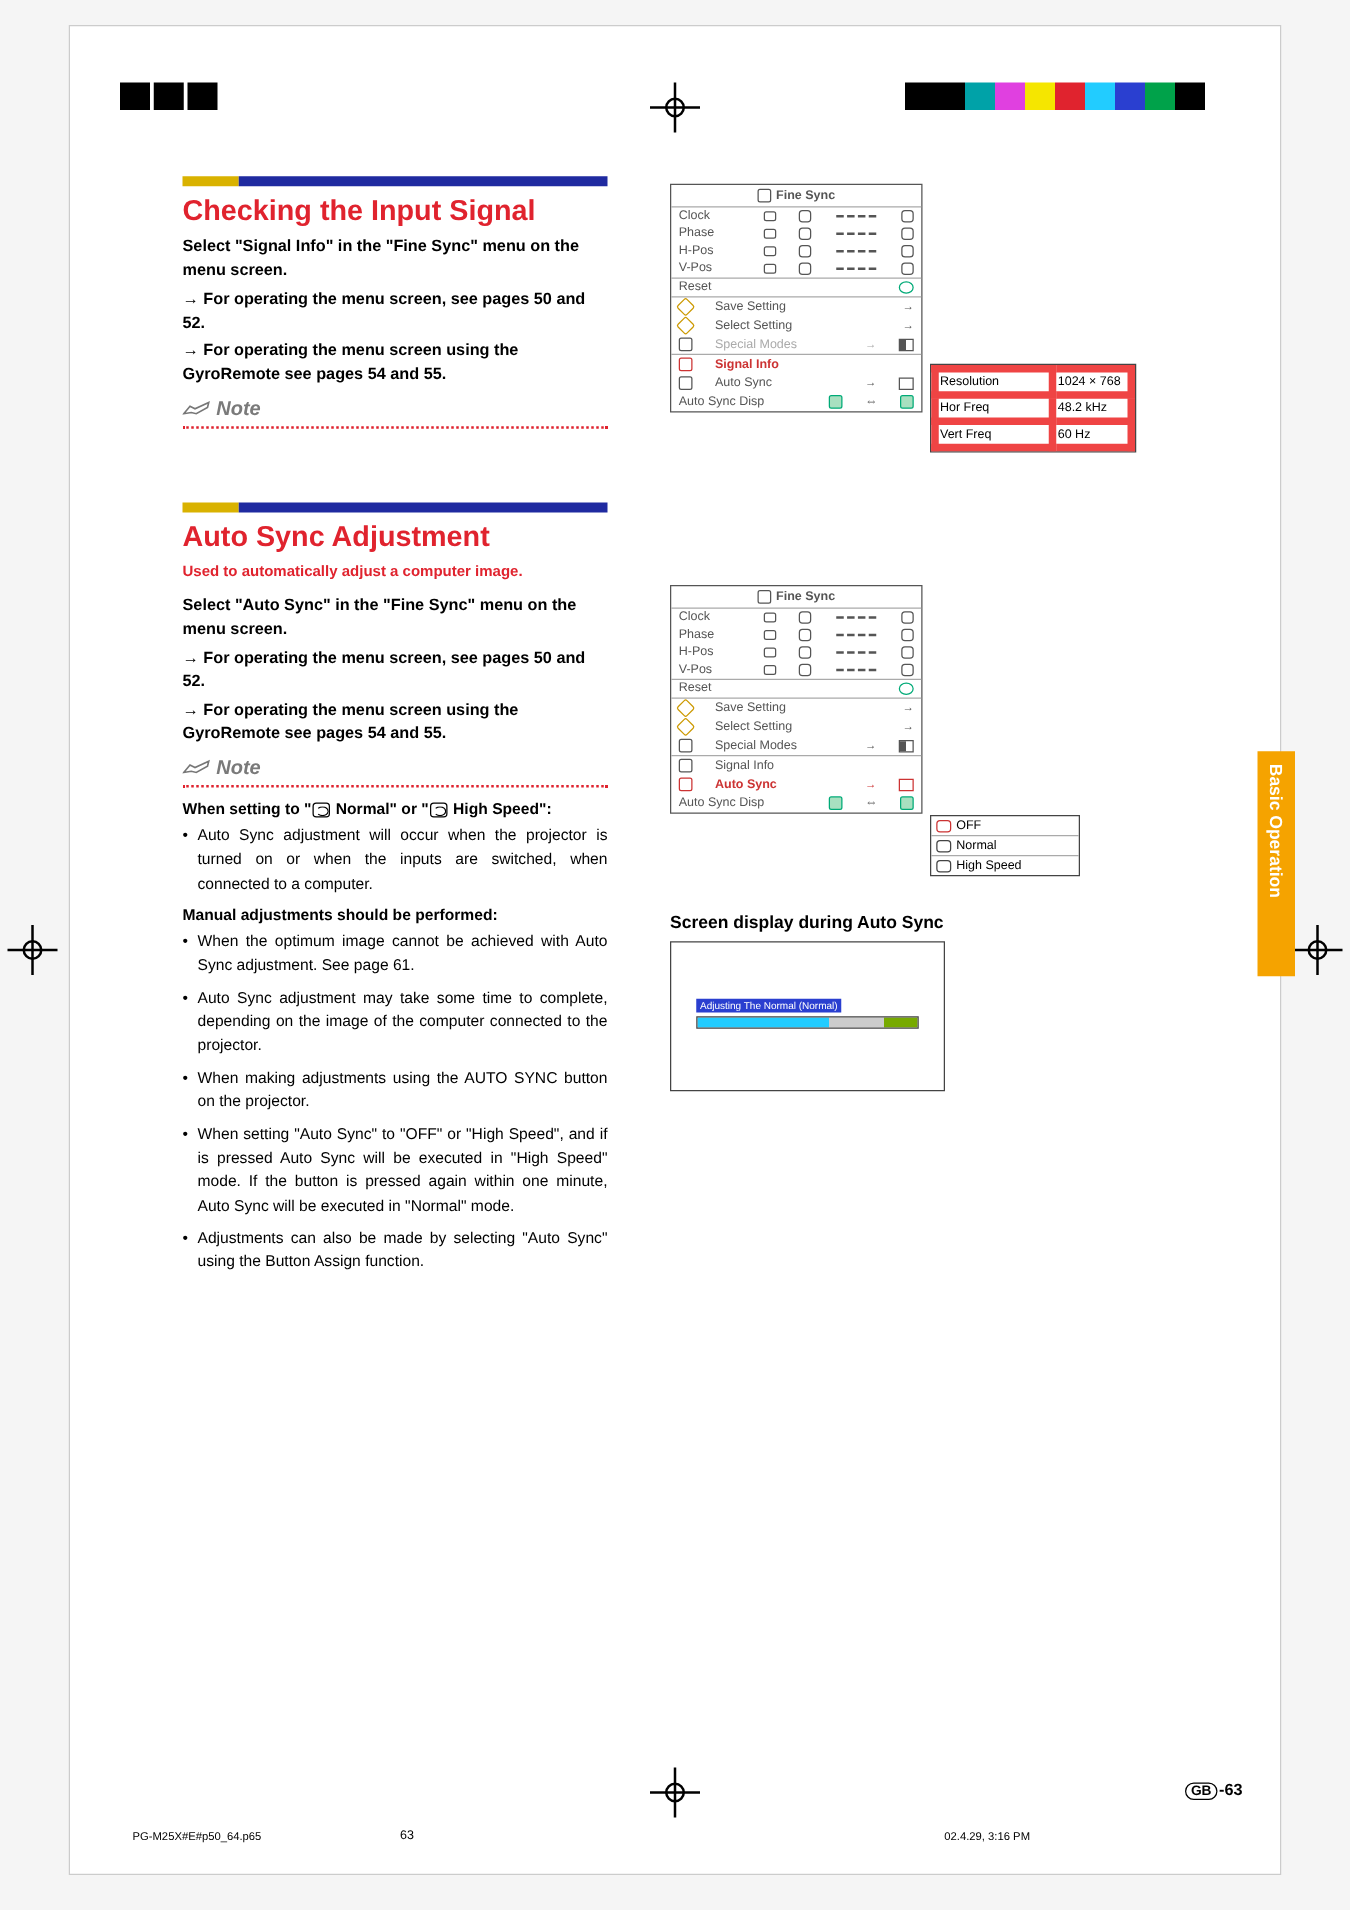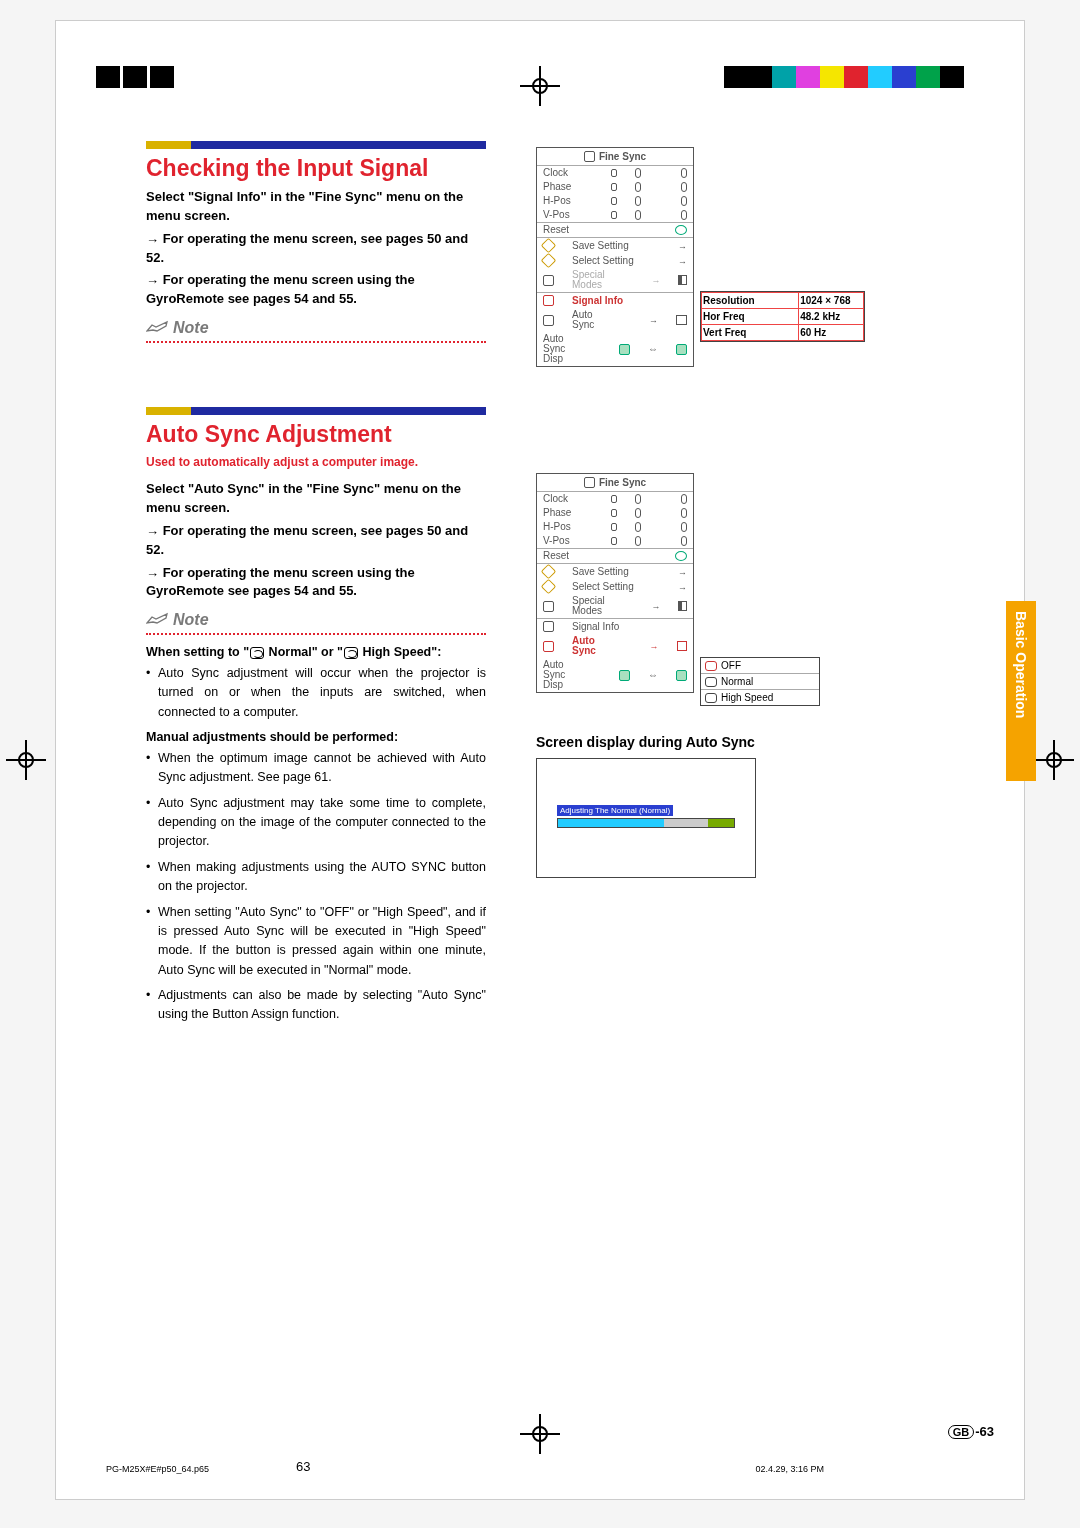--- a/index.html
+++ b/index.html
@@ -61,61 +61,61 @@
   .body-text { font-size:12.5px; line-height:1.55; width:340px; text-align:justify; margin:0 0 6px 0;}
   .body-text.bullet { padding-left:12px; position:relative;}
   .body-text.bullet::before { content:"•"; position:absolute; left:0; top:0;}
   .body-bold { font-weight:bold; font-size:12.5px; line-height:1.5; width:340px; margin:6px 0 2px 0; text-align:justify;}
   .inline-icon { display:inline-block; width:14px; height:12px; border:1px solid #000; border-radius:3px; vertical-align:middle; position:relative; margin:0 1px;}
   .inline-icon.sync::after{content:"";position:absolute;left:2px;top:2px;width:8px;height:6px;border:1.5px solid #000;border-radius:50%;border-left-color:transparent;}
 
   .left-col { float:left; width:360px;}
   .right-col { float:right; width:410px; }
 
-  .osd-menu { width:158px; border:1px solid #555; font-size:10px; background:#fff; margin-top:6px; line-height:1;}
+  .osd-menu { width:202px; border:1px solid #555; font-size:10px; background:#fff; margin-top:6px; line-height:1;}
   .osd-title { display:flex; align-items:center; justify-content:center; gap:4px; padding:3px 4px; border-bottom:1px solid #aaa;
     font-weight:bold; color:#555;}
   .osd-row { display:flex; align-items:center; padding:2px 6px; border-bottom:0px solid #eee; color:#555; gap:18px;}
   .osd-row.selected { color:#c33; font-weight:bold;}
   .osd-row .lbl { flex:0 0 50px;}
   .osd-row.sect { border-top:1px solid #aaa;}
   .slider-l, .slider-r { width:10px; height:8px; border:1px solid #555; border-radius:2px; display:inline-block;}
   .slider-mid { flex:1; height:2px; margin:0 2px; border-top:2px dashed #555;}
   .slider-cap { width:10px; height:10px; border:1px solid #555; border-radius:3px; display:inline-block;}
   .osd-icon { width:11px; height:11px; border:1px solid #555; border-radius:2px; display:inline-block; flex-shrink:0;}
   .osd-icon.diamond { transform:rotate(45deg); border-color:#c90;}
   .osd-icon.green { border-color:#0a7; background: #a8e0c0;}
   .arrow-r::after{content:"→"; font-size:9px;}
   .end-icon { width:12px; height:10px; border:1px solid #555; display:inline-block;}
   .end-icon.play { background: linear-gradient(90deg,#555 50%, transparent 50%);}
   .end-icon.reset { border-radius:50%; border-color:#0a7;}
 
   .info-box { border:1px solid #444; font-size:10px; margin-top:150px; width:165px;}
   .info-box table{width:100%; border-collapse:collapse;}
-  .info-box td{ border:1px solid #ef4444; padding:2px 1px;font-weight:bold;}
+  .info-box td{ border:6px solid #ef4444; padding:2px 1px;}
   .info-box td:first-child{ width:60%;}
 
   .sync-opts { border:1px solid #444; width:120px; font-size:10px; margin-top:190px;}
   .sync-opts .r{display:flex;align-items:flex-end;gap:4px;padding:2px 4px;border-bottom:1px solid #aaa;}
   .sync-opts .r:last-child{border-bottom:none;}
   .sync-opts .ic{width:12px;height:10px;border:1px solid #444;border-radius:3px;}
 
   .screen-display-title { font-weight:bold; font-size:14px; margin:28px 0 8px 0;}
   .screen-box { width:220px; height:120px; border:1px solid #444; background:#fff; position:relative;}
   .screen-bar { position:absolute; left:20px; top:40px; right:20px;}
   .screen-bar .label{ background:#2a3fd0; color:#fff; font-size:8px; padding:1px 3px; display:inline-block;}
   .screen-bar .prog { height:10px; margin-top:1px; background:linear-gradient(90deg,#2cf 0 60%, #ccc 60% 85%, #7a0 85% 100%); border:1px solid #444;}
 
   .side-tab { position:absolute; right:-12px; top:580px; width:30px; height:180px; background:#f5a300; color:#fff;
     writing-mode:vertical-rl; text-orientation:mixed; font-weight:bold; font-size:14px; display:flex; align-items:center; justify-content:flex-start; padding-top:10px;}
 
   .page-num { position:absolute; right:30px; bottom:60px; font-weight:bold; font-size:13px;}
   .page-num .gb { border:1px solid #000; border-radius:8px; padding:0 4px; font-size:11px; margin-right:1px;}
   .footer-left { position:absolute; left:50px; bottom:25px; font-size:9px;}
-  .footer-center { position:absolute; left:240px; bottom:25px; font-size:13px;margin-top:44px;}
+  .footer-center { position:absolute; left:264px; bottom:25px; font-size:10px;margin-top:44px;}
   .footer-right { position:absolute; right:200px; bottom:25px; font-size:9px;}
 
   .osd-wrap{display:flex; gap:6px; align-items:flex-start;}
 
   .sec2 { margin-top: 40px; clear:both; }
   .clear{clear:both;}
 </style>
 </head>
 <body>
 

